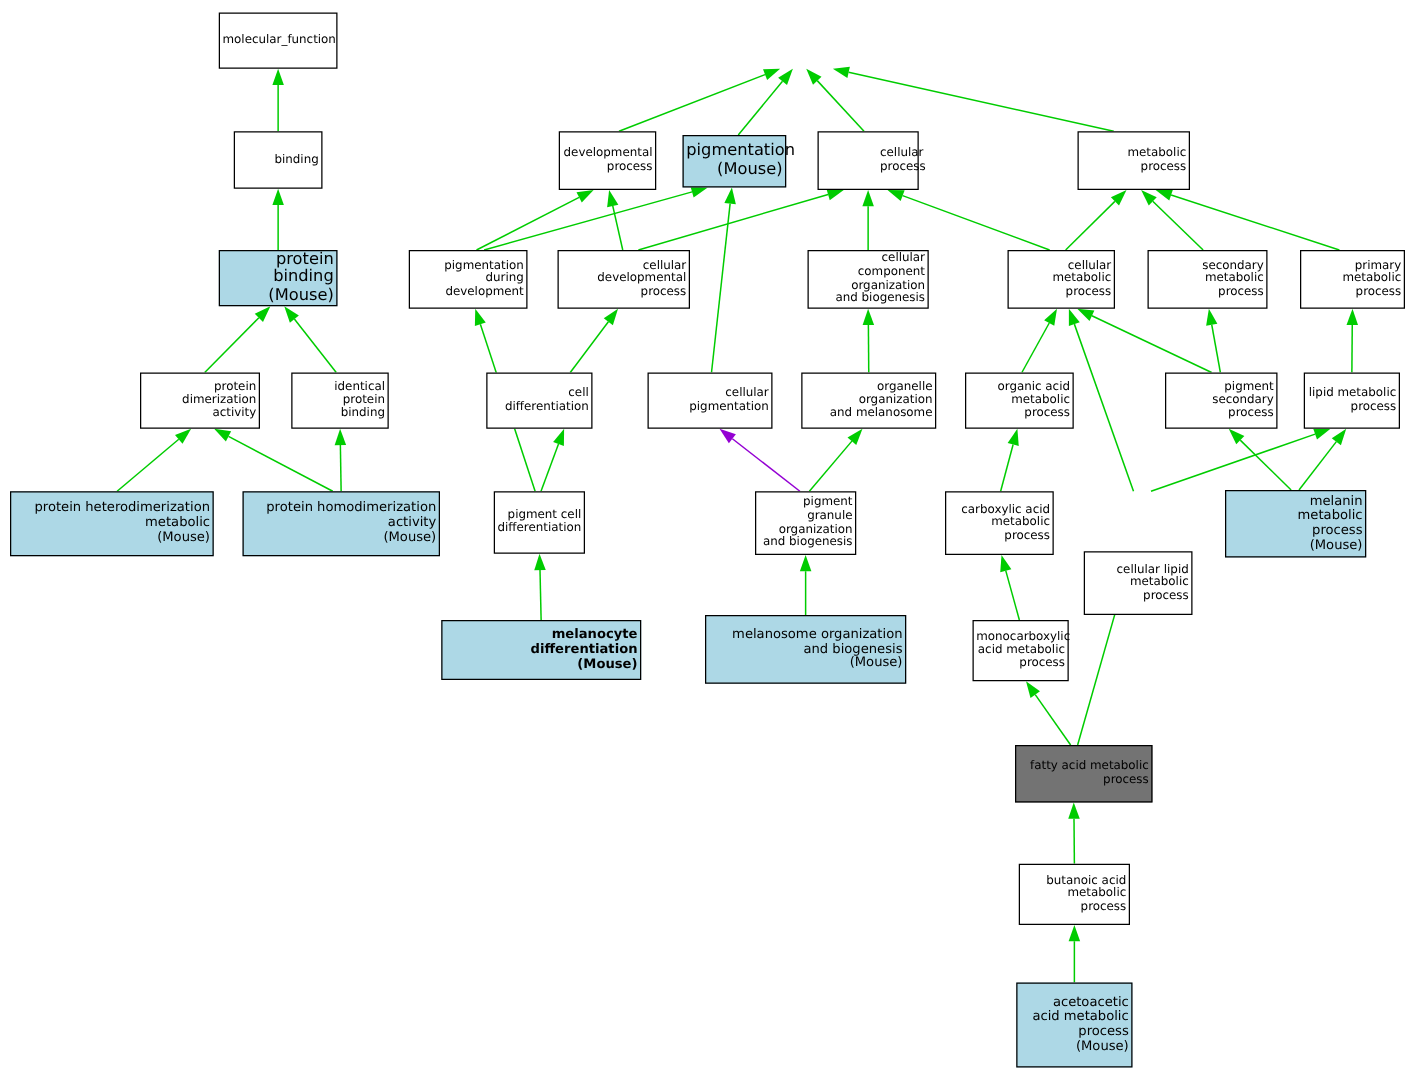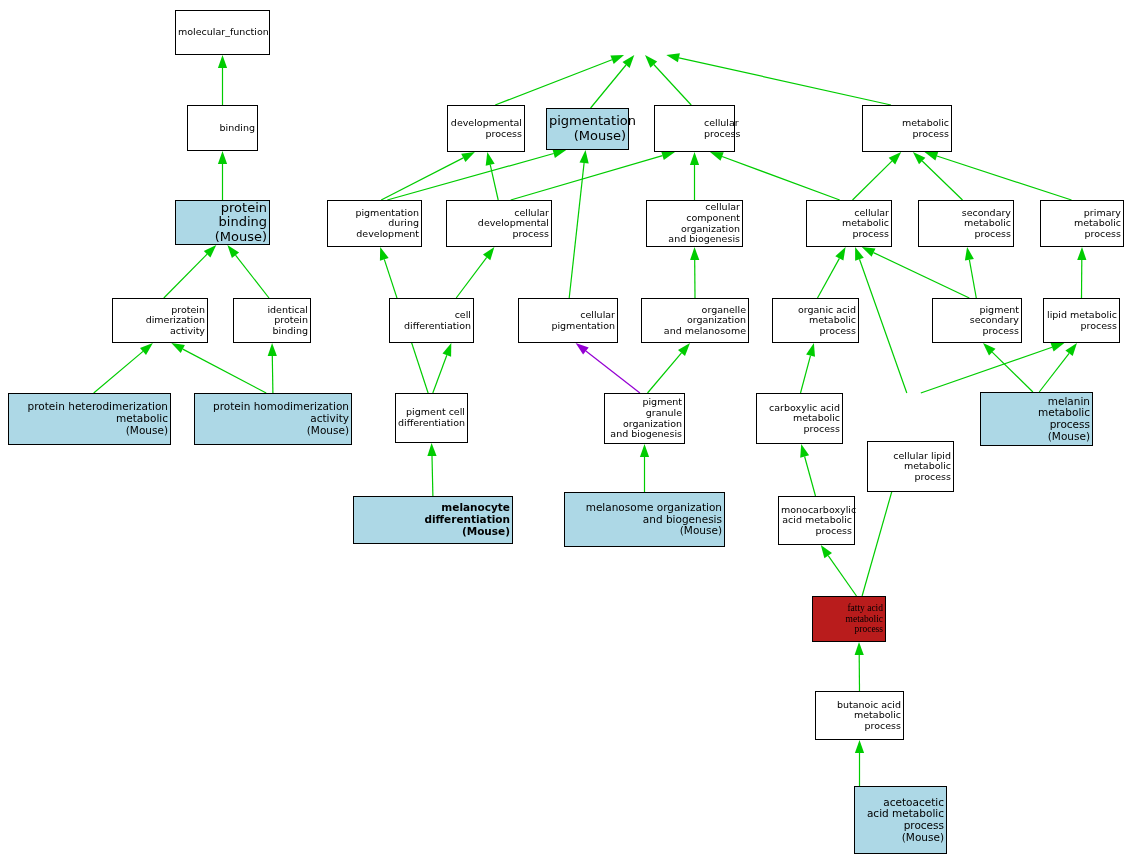--- a/index.html
+++ b/index.html
@@ -339,27 +339,27 @@
     <div class="node hl" style="left: 564px; top: 492px; width: 161px; height: 55px; background: rgb(173, 216, 230); border-color: rgb(0, 0, 0);">
       <span class="lbl s-md">melanosome organization
 and biogenesis
 (Mouse)</span>
     </div>
     <div class="node" style="left: 778px; top: 496px; width: 77px; height: 49px; background: rgb(255, 255, 255); border-color: rgb(0, 0, 0);">
       <span class="lbl s-sm">monocarboxylic
 acid metabolic
 process</span>
     </div>
-    <div class="node" style="left: 812px; top: 596px; width: 74px; height: 46px; background: #b91c1c; border-color: rgb(0, 0, 0); font-family: Liberation Serif, serif;">
+    <div class="node" style="left: 812px; top: 596px; width: 110px; height: 46px; background: #737373; border-color: rgb(0, 0, 0);">
       <span class="lbl s-sm">fatty acid metabolic
 process</span>
     </div>
     <div class="node" style="left: 815px; top: 691px; width: 89px; height: 49px; background: rgb(255, 255, 255); border-color: rgb(0, 0, 0);">
       <span class="lbl s-sm">butanoic acid
 metabolic process</span>
     </div>
-    <div class="node hl" style="left: 813px; top: 786px; width: 93px; height: 68px; background: rgb(173, 216, 230); border-color: rgb(0, 0, 0); margin-left: 41px;">
+    <div class="node hl" style="left: 813px; top: 786px; width: 93px; height: 68px; background: rgb(173, 216, 230); border-color: rgb(0, 0, 0);">
       <span class="lbl s-md">acetoacetic
 acid metabolic
 process
 (Mouse)</span>
     </div>
   </div>
 
 </body></html>

